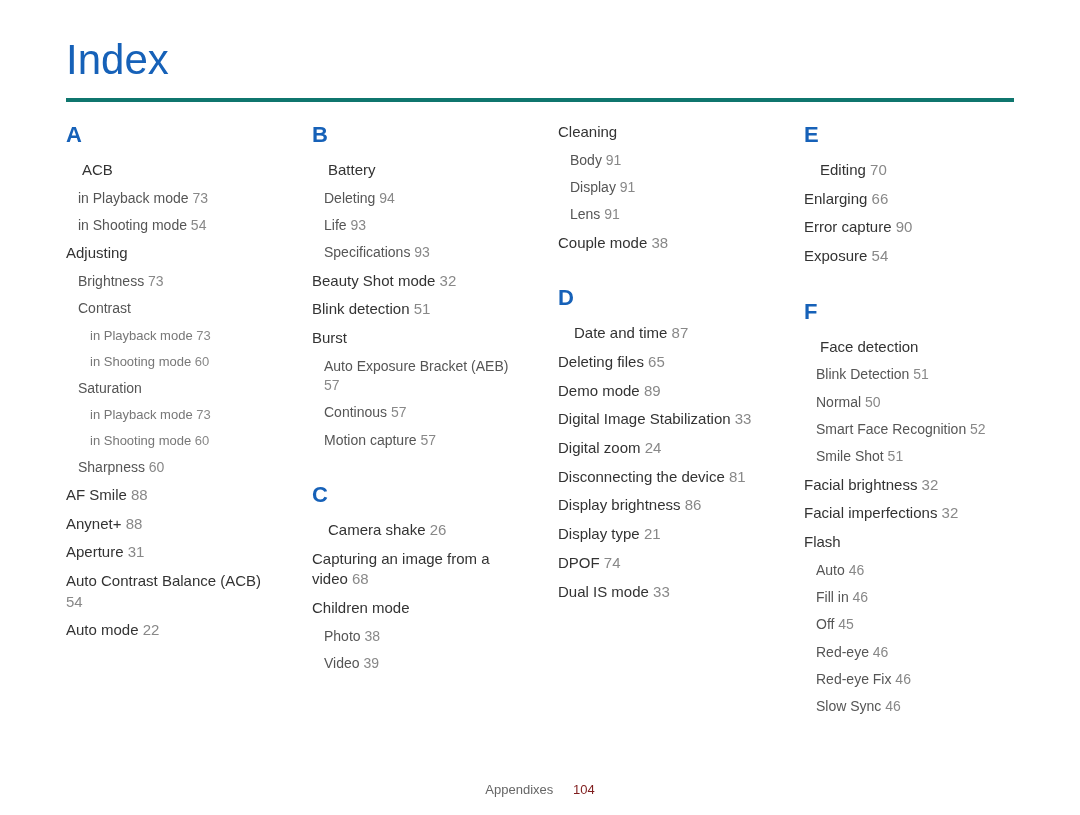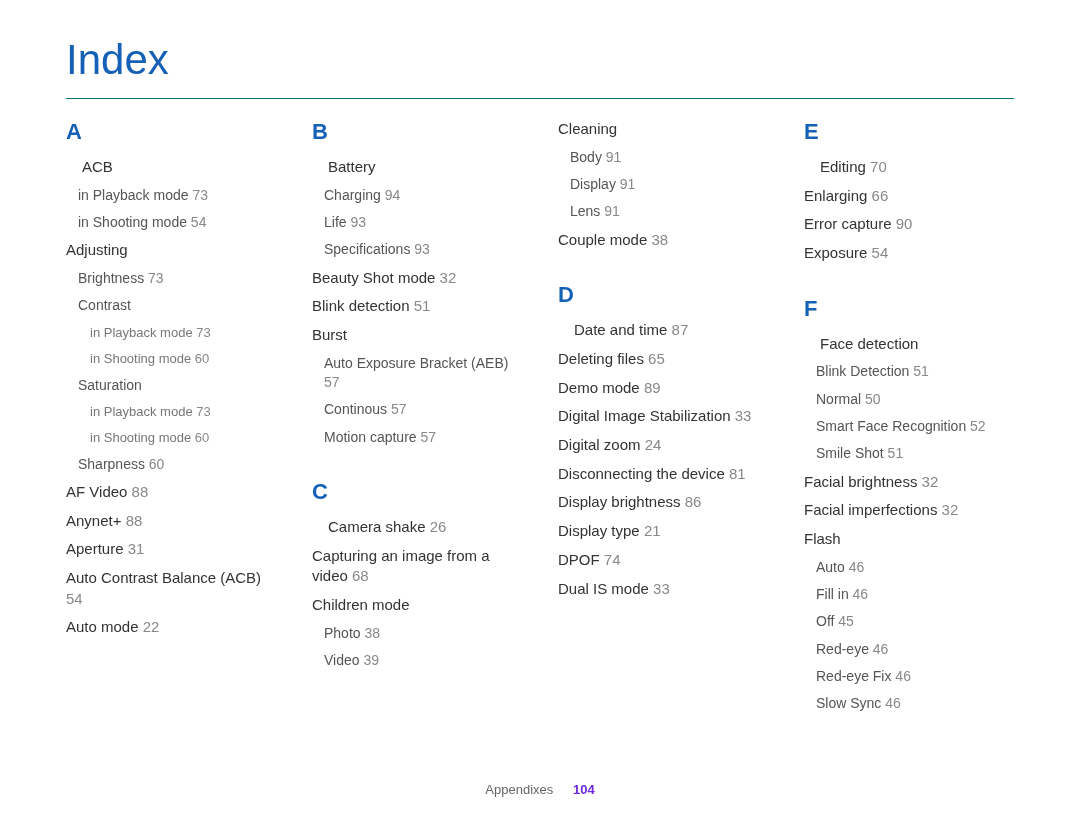--- a/index.html
+++ b/index.html
@@ -11,21 +11,21 @@
     color:#333;
     padding:36px 66px 0 66px;
     overflow:hidden;
     position:relative;
   }
   .title{
     color:#1661b8;
     font-size:42px;
     font-weight:400;
     padding-bottom:14px;
-    border-bottom:1px solid #0f766e;
+    border-bottom:4px solid #0f766e;
     margin-bottom:20px;
   }
   .columns{
     display:flex;
     gap:36px;
   }
   .col{
     flex:1;
     min-width:0;
   }
@@ -50,21 +50,21 @@
   .mid-space{margin-top:12px;}
 
   .footer{
     position:absolute;
     bottom:18px;
     left:0;right:0;
     text-align:center;
     font-size:13px;
     color:#666;
   }
-  .footer .pg{color:#6d28d9;margin-left:16px;font-weight:bold;}
+  .footer .pg{color:#7f1d1d;margin-left:16px;}
 </style>
 </head>
 <body>
 
 <div class="title">Index</div>
 
 <div class="columns">
   <div class="col">
       <div class="letter">A</div>
       <div class="sec-head lvl-1"><span class="label">ACB</span></div>
@@ -72,30 +72,30 @@
       <div class="sec-head lvl-2 has-page"><span class="label">in Shooting mode</span><span class="page"> 54</span></div>
       <div class="sec-head lvl-1 mid-space"><span class="label">Adjusting</span></div>
       <div class="sec-head lvl-2 has-page"><span class="label">Brightness</span><span class="page"> 73</span></div>
       <div class="sec-head lvl-2"><span class="label">Contrast</span></div>
       <div class="sec-head lvl-3 has-page"><span class="label">in Playback mode</span><span class="page"> 73</span></div>
       <div class="sec-head lvl-3 has-page"><span class="label">in Shooting mode</span><span class="page"> 60</span></div>
       <div class="sec-head lvl-2"><span class="label">Saturation</span></div>
       <div class="sec-head lvl-3 has-page"><span class="label">in Playback mode</span><span class="page"> 73</span></div>
       <div class="sec-head lvl-3 has-page"><span class="label">in Shooting mode</span><span class="page"> 60</span></div>
       <div class="sec-head lvl-2 has-page"><span class="label">Sharpness</span><span class="page"> 60</span></div>
-      <div class="sec-head lvl-1 has-page mid-space"><span class="label">AF Video</span><span class="page"> 88</span></div>
+      <div class="sec-head lvl-1 has-page mid-space"><span class="label">AF Smile</span><span class="page"> 88</span></div>
       <div class="sec-head lvl-1 has-page mid-space"><span class="label">Anynet+</span><span class="page"> 88</span></div>
       <div class="sec-head lvl-1 has-page mid-space"><span class="label">Aperture</span><span class="page"> 31</span></div>
       <div class="sec-head lvl-1 has-page mid-space"><span class="label">Auto Contrast Balance (ACB)</span><span class="page"> 54</span></div>
       <div class="sec-head lvl-1 has-page mid-space"><span class="label">Auto mode</span><span class="page"> 22</span></div>
     </div>
   <div class="col">
       <div class="letter">B</div>
       <div class="sec-head lvl-1"><span class="label">Battery</span></div>
-      <div class="sec-head lvl-2 has-page"><span class="label">Charging</span><span class="page"> 94</span></div>
+      <div class="sec-head lvl-2 has-page"><span class="label">Deleting</span><span class="page"> 94</span></div>
       <div class="sec-head lvl-2 has-page"><span class="label">Life</span><span class="page"> 93</span></div>
       <div class="sec-head lvl-2 has-page"><span class="label">Specifications</span><span class="page"> 93</span></div>
       <div class="sec-head lvl-1 has-page mid-space"><span class="label">Beauty Shot mode</span><span class="page"> 32</span></div>
       <div class="sec-head lvl-1 has-page mid-space"><span class="label">Blink detection</span><span class="page"> 51</span></div>
       <div class="sec-head lvl-1 mid-space"><span class="label">Burst</span></div>
       <div class="sec-head lvl-2 has-page"><span class="label">Auto Exposure Bracket (AEB)</span><span class="page"> 57</span></div>
       <div class="sec-head lvl-2 has-page"><span class="label">Continous</span><span class="page"> 57</span></div>
       <div class="sec-head lvl-2 has-page"><span class="label">Motion capture</span><span class="page"> 57</span></div>
       <div class="letter top-space">C</div>
       <div class="sec-head lvl-1 has-page"><span class="label">Camera shake</span><span class="page"> 26</span></div>

